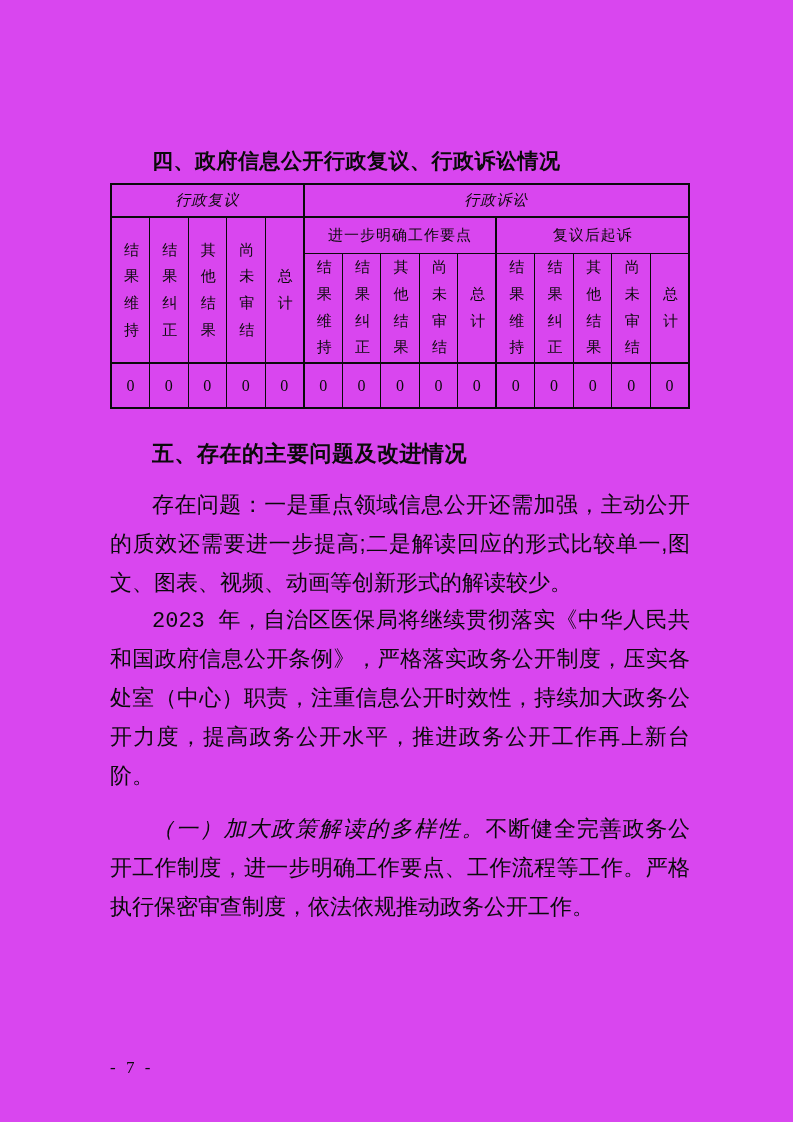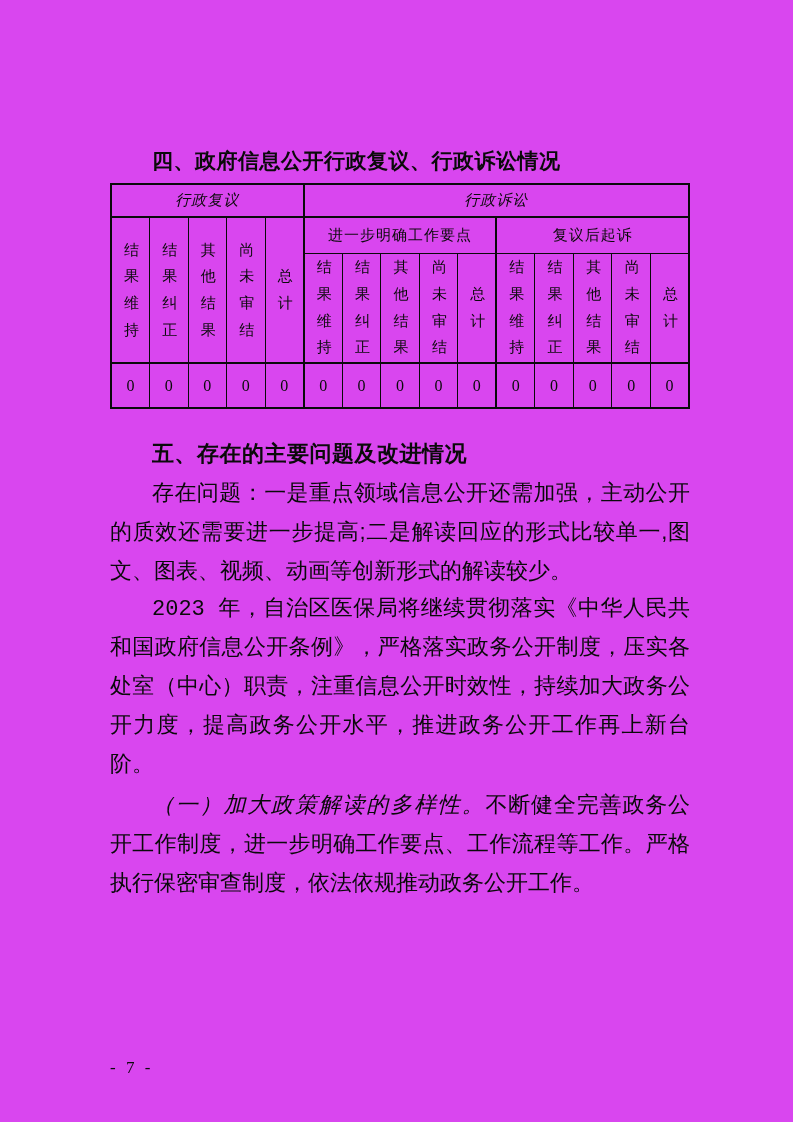--- a/index.html
+++ b/index.html
@@ -53,21 +53,21 @@
     font-size:22px;line-height:39px;
   }
   .h5{
     font-family:"Liberation Sans",sans-serif;
     font-weight:700;text-indent:42px;letter-spacing:.5px;
     white-space:nowrap;
   }
   .flow p{
     margin:0;text-align:justify;text-indent:42px;
   }
-  p.hei, p.hei .run{font-family:"Liberation Sans",sans-serif;}
+  p.hei, p.hei .run{font-family:"Liberation Sans",sans-serif;margin-top:12px;}
   p.fs{font-family:Liberation Mono, monospace;}
   .kai{
     font-family:"Liberation Serif",serif;
     font-style:italic;letter-spacing:1px;
   }
   
   .pagenum{
     position:absolute;left:110px;top:1058px;
     font-family:"Liberation Serif",serif;
     font-size:17px;letter-spacing:3px;

